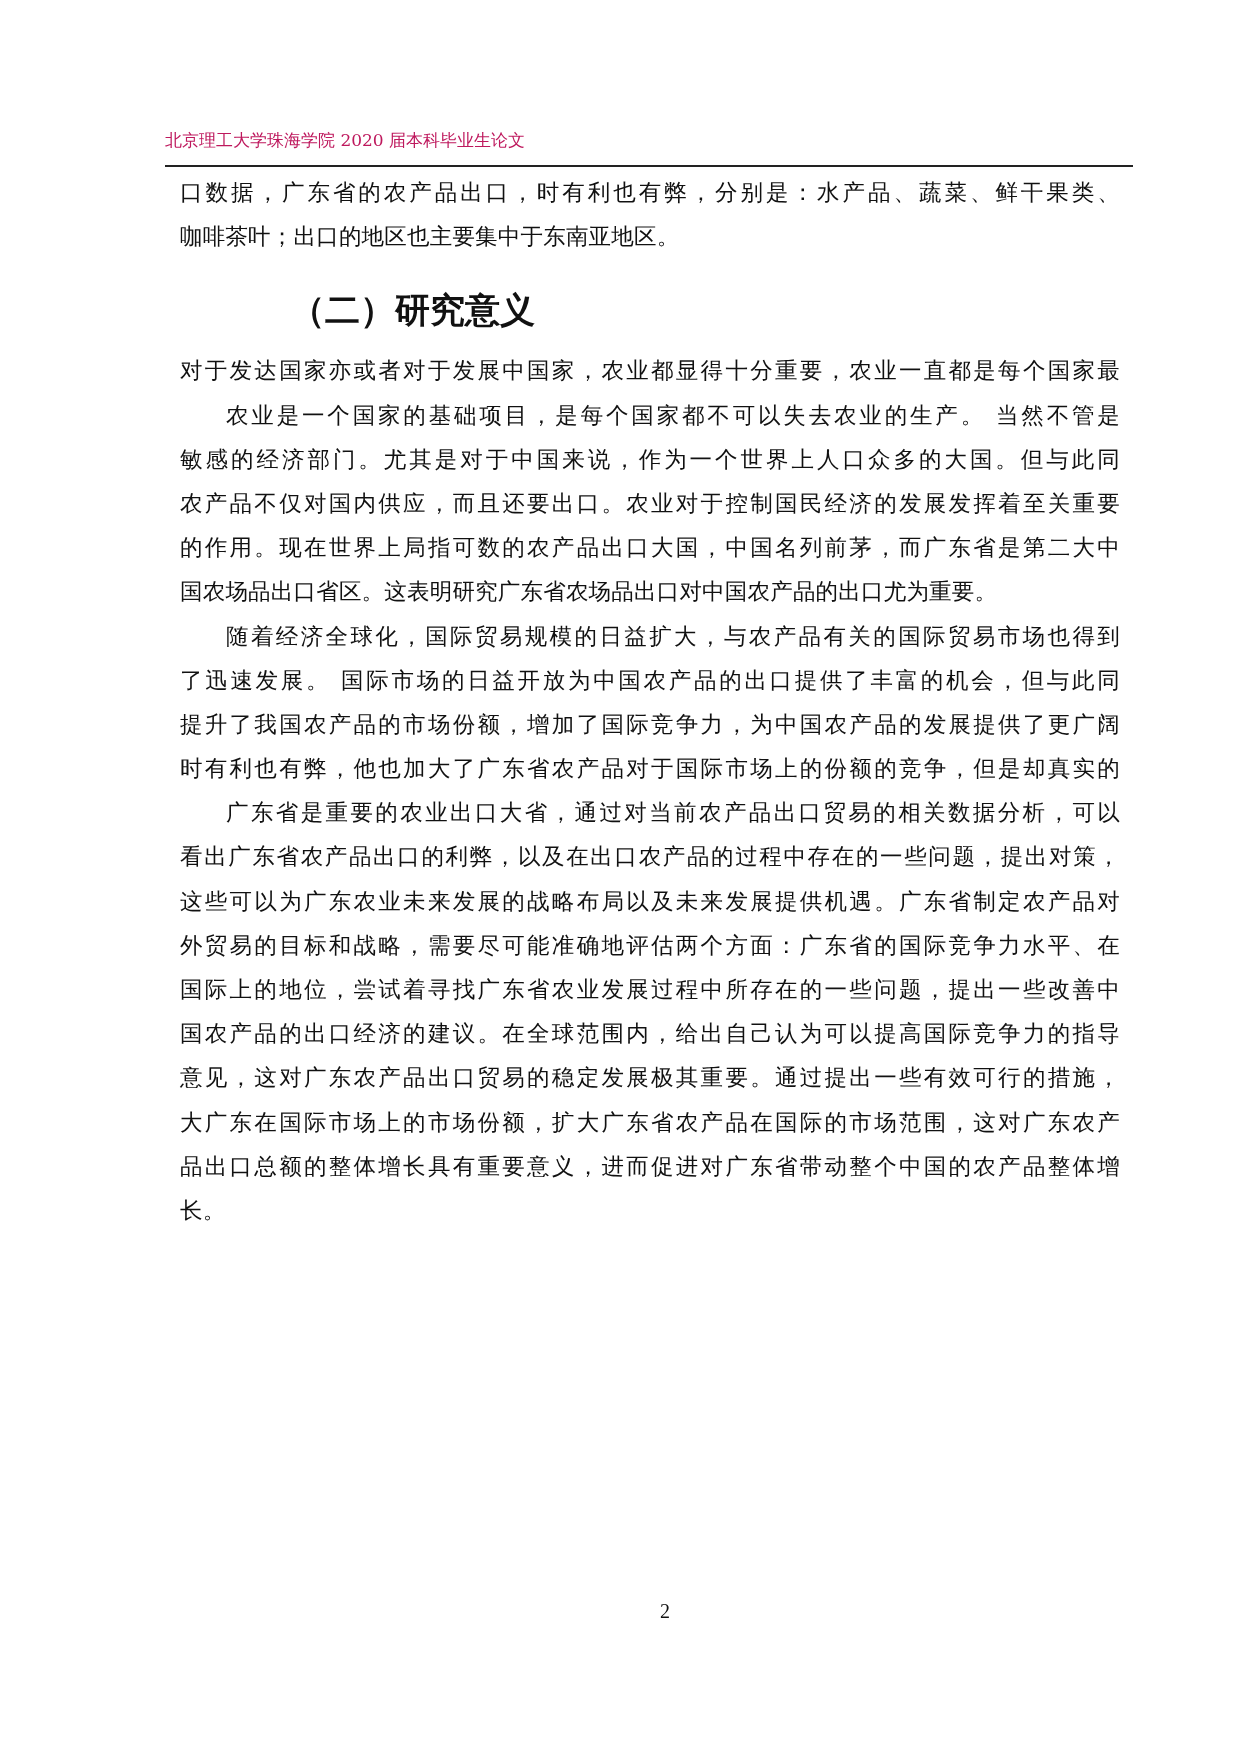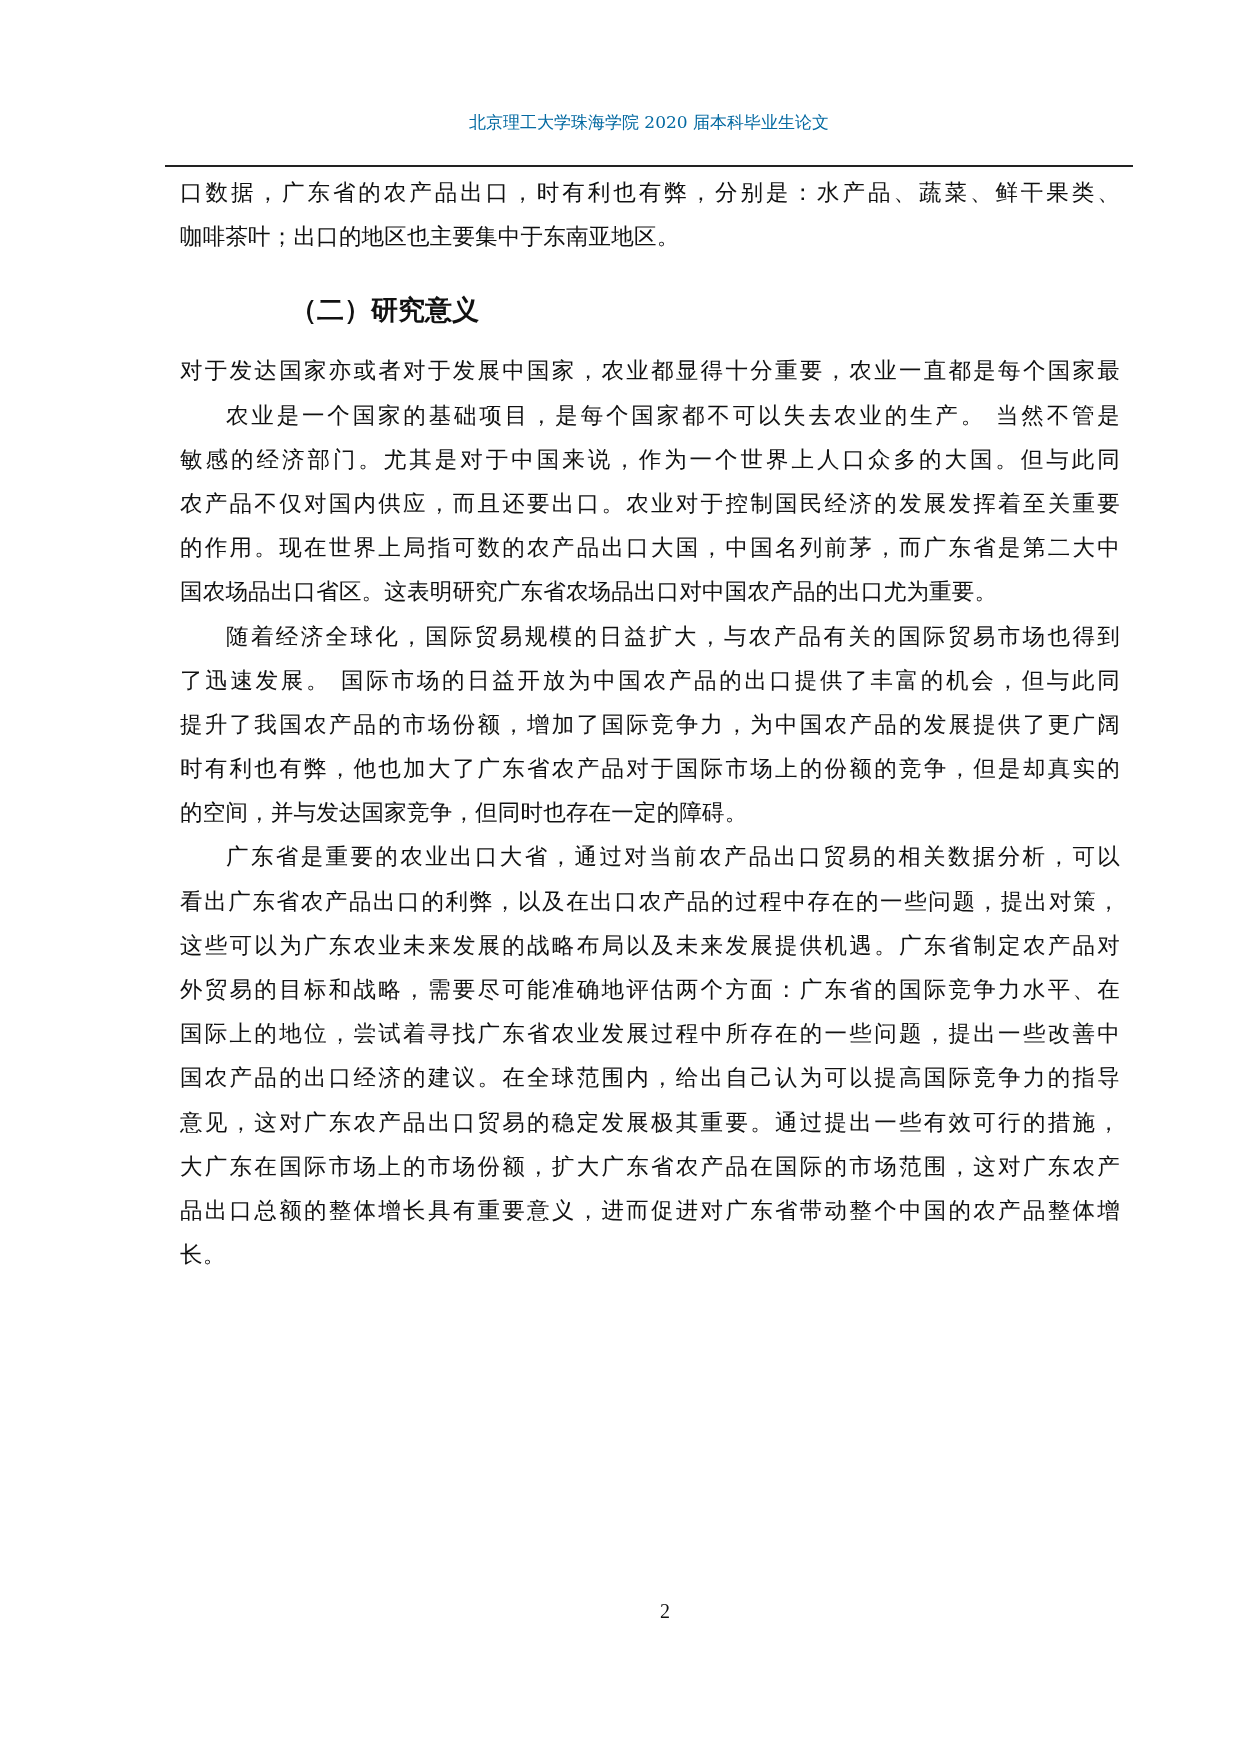--- a/index.html
+++ b/index.html
@@ -1,27 +1,27 @@
 <!DOCTYPE html>
 <html><head>
 <meta charset="utf-8">
 <style>
   html, body { margin: 0; padding: 0; background: #ffffff; }
   body { width: 1240px; height: 1754px; position: relative; overflow: hidden;
          font-family: "DejaVu Serif", "Liberation Serif", serif; color: #111; }
-  .header { position: absolute; left: 165px; width: 968px; top: 110px; text-align: center;
-            font-size: 17px; letter-spacing: 0px; color: #0369a1; line-height: 24px; }
+  .header { position: absolute; left: 165px; width: 968px; top: 128px; 
+            font-size: 17px; letter-spacing: 0px; color: #be185d; line-height: 24px; }
   .header-rule { position: absolute; left: 165px; width: 968px; top: 165px; height: 0;
                  border-top: 2px solid #222; }
   .content { position: absolute; left: 180px; width: 940px; top: 170px; }
   .line { font-size: 22.5px; line-height: 44.2px; height: 44.2px; white-space: nowrap;
           letter-spacing: 0.2px; text-align: justify; text-align-last: justify; }
   .line.last { text-align-last: left; }
   .indent { padding-left: 46px; }
-  .heading { font-size: 27px; font-weight: bold; height: 90px; line-height: 104px;
+  .heading { font-size: 35px; font-weight: bold; height: 90px; line-height: 104px;
              padding-left: 110px; white-space: nowrap; }
   .page-number { position: absolute; left: 0; width: 1330px; top: 1600px; text-align: center;
                  font-size: 20px; font-family: "Liberation Serif", serif; }
 </style>
 </head>
 <body>
 
 <div class="header">北京理工大学珠海学院 2020 届本科毕业生论文</div>
 <div class="header-rule"></div>
 
@@ -38,21 +38,20 @@
     <div class="line">农产品不仅对国内供应，而且还要出口。农业对于控制国民经济的发展发挥着至关重要</div>
     <div class="line">的作用。现在世界上局指可数的农产品出口大国，中国名列前茅，而广东省是第二大中</div>
     <div class="line last">国农场品出口省区。这表明研究广东省农场品出口对中国农产品的出口尤为重要。</div>
   </div>
 
   <div>
     <div class="line indent">随着经济全球化，国际贸易规模的日益扩大，与农产品有关的国际贸易市场也得到</div>
     <div class="line">了迅速发展。 国际市场的日益开放为中国农产品的出口提供了丰富的机会，但与此同</div>
     <div class="line">提升了我国农产品的市场份额，增加了国际竞争力，为中国农产品的发展提供了更广阔</div>
     <div class="line">时有利也有弊，他也加大了广东省农产品对于国际市场上的份额的竞争，但是却真实的</div>
-    <div class="line last">的空间，并与发达国家竞争，但同时也存在一定的障碍。</div>
   </div>
 
   <div>
     <div class="line indent">广东省是重要的农业出口大省，通过对当前农产品出口贸易的相关数据分析，可以</div>
     <div class="line">看出广东省农产品出口的利弊，以及在出口农产品的过程中存在的一些问题，提出对策，</div>
     <div class="line">这些可以为广东农业未来发展的战略布局以及未来发展提供机遇。广东省制定农产品对</div>
     <div class="line">外贸易的目标和战略，需要尽可能准确地评估两个方面：广东省的国际竞争力水平、在</div>
     <div class="line">国际上的地位，尝试着寻找广东省农业发展过程中所存在的一些问题，提出一些改善中</div>
     <div class="line">国农产品的出口经济的建议。在全球范围内，给出自己认为可以提高国际竞争力的指导</div>
     <div class="line">意见，这对广东农产品出口贸易的稳定发展极其重要。通过提出一些有效可行的措施，</div>

